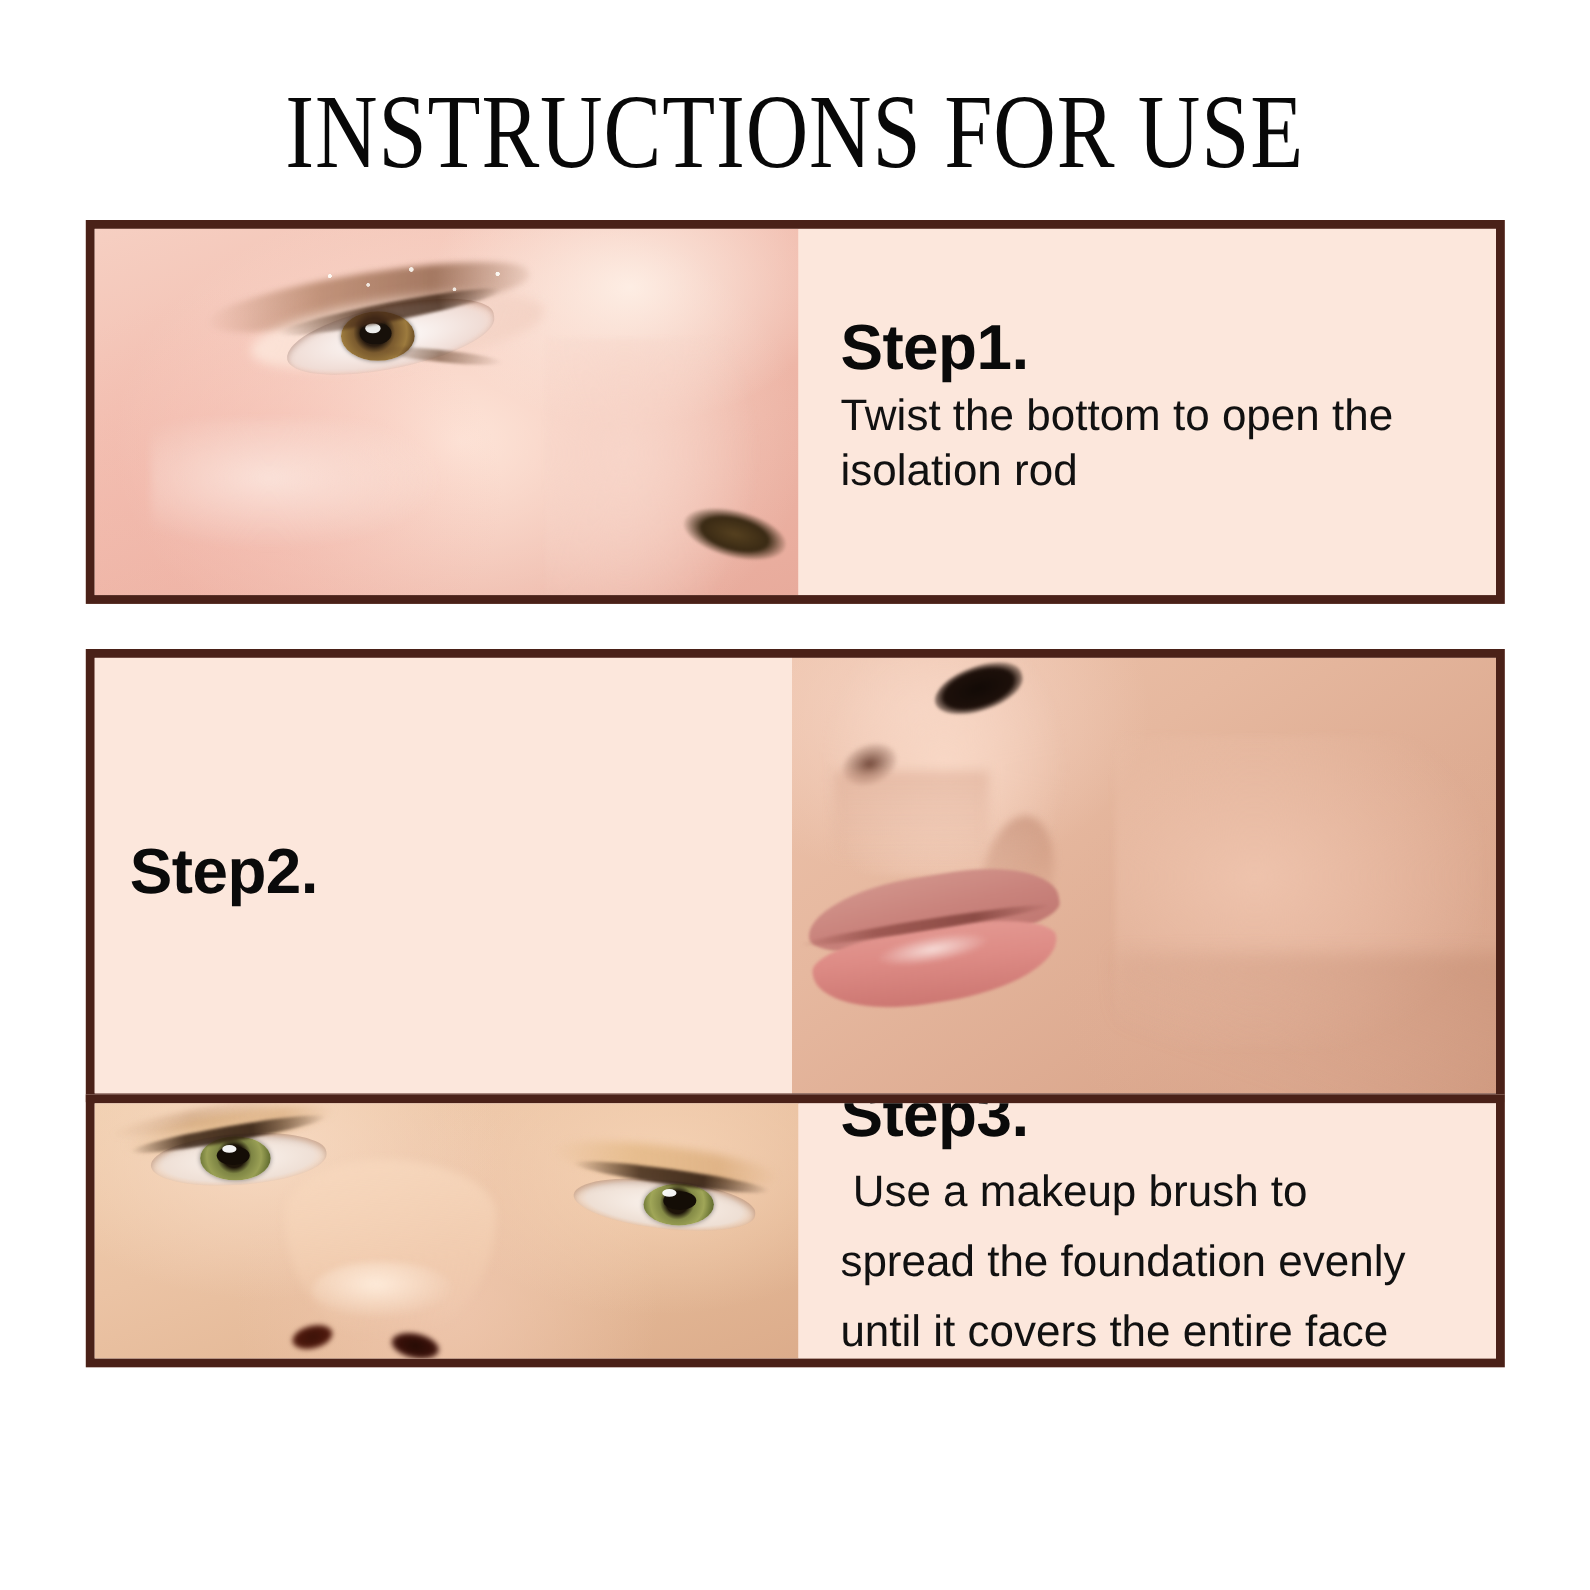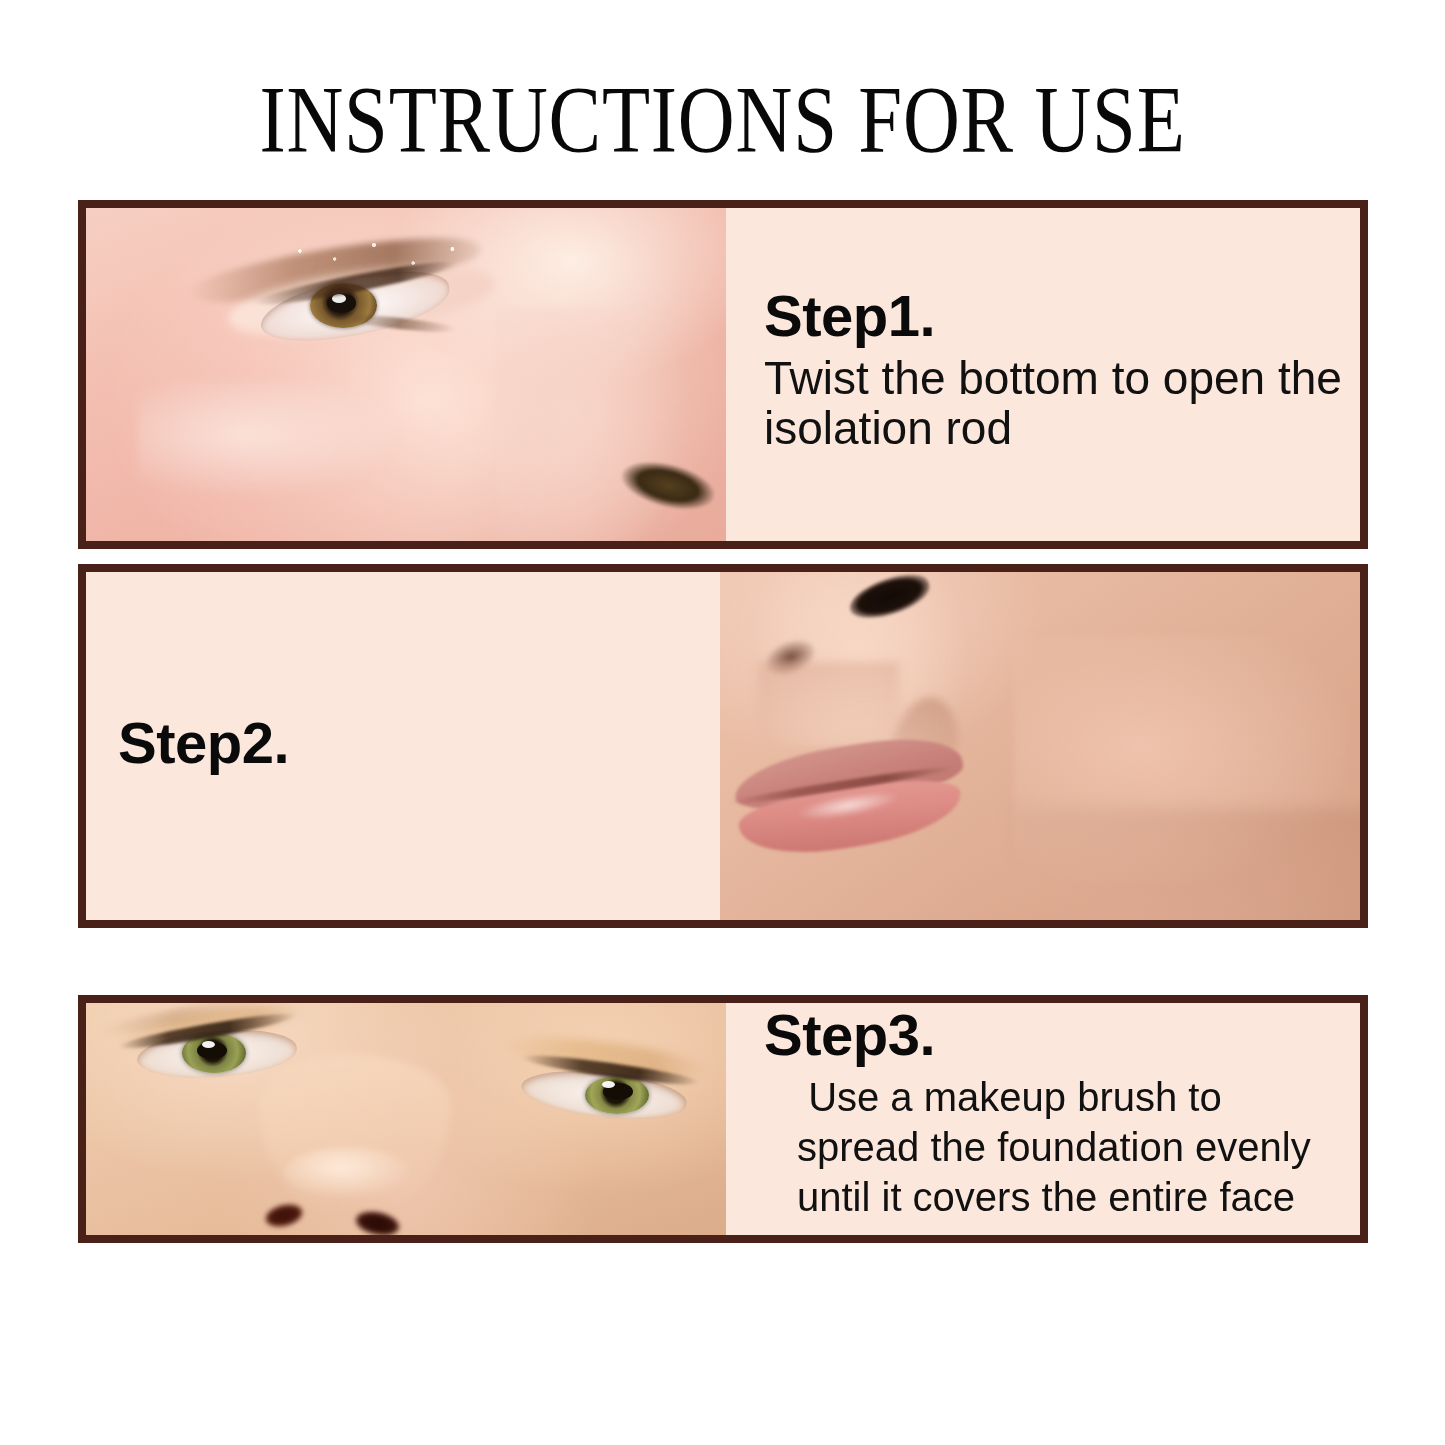--- a/index.html
+++ b/index.html
@@ -44,21 +44,21 @@
     position: absolute;
     left: 78px;
     width: 1290px;
     border: 8px solid #4a2118;
     box-sizing: border-box;
     display: flex;
     background: #fce7dc;
     overflow: hidden;
   }
   .panel-1 { top: 200px;  height: 349px; }
-  .panel-2 { top: 564px;  height: 364px; }
+  .panel-2 { top: 590px;  height: 412px; }
   .panel-3 { top: 995px;  height: 248px; }
 
   .photo {
     width: 640px;
     flex: 0 0 640px;
     position: relative;
     overflow: hidden;
   }
   .textpane {
     flex: 1 1 auto;
@@ -76,28 +76,28 @@
     font-family: "Liberation Sans", sans-serif;
     font-weight: bold;
     font-size: 58px;
     line-height: 62px;
     color: #0a0a0a;
     margin: 0 0 6px 0;
     letter-spacing: -0.5px;
   }
   .step-body {
     font-family: "Liberation Sans", sans-serif;
-    font-size: 46px;
+    font-size: 40px;
     line-height: 50px;
     color: #111111;
     margin: 0;
     white-space: pre-wrap;
   }
   .panel-2 .step-body { font-size: 39px; line-height: 51px; }
-  .panel-3 .step-body { font-size: 40px; line-height: 50px; margin-left: 33px; }
+  .panel-3 .step-body { font-size: 40px; line-height: 64px; }
 
   
   .skin {
     position: absolute;
     inset: 0;
   }
 
   
   .p1-base {
     background:

